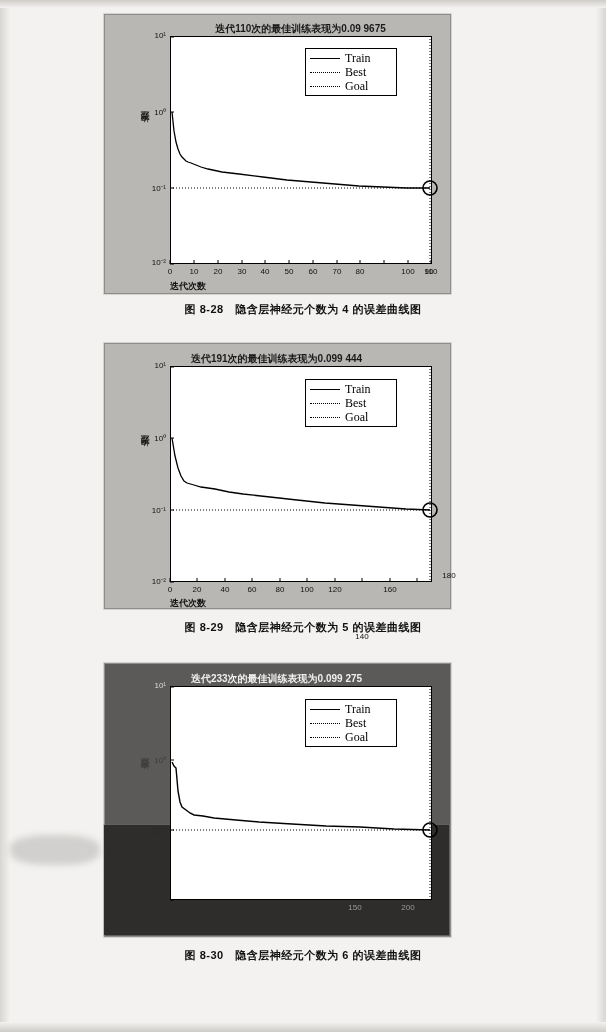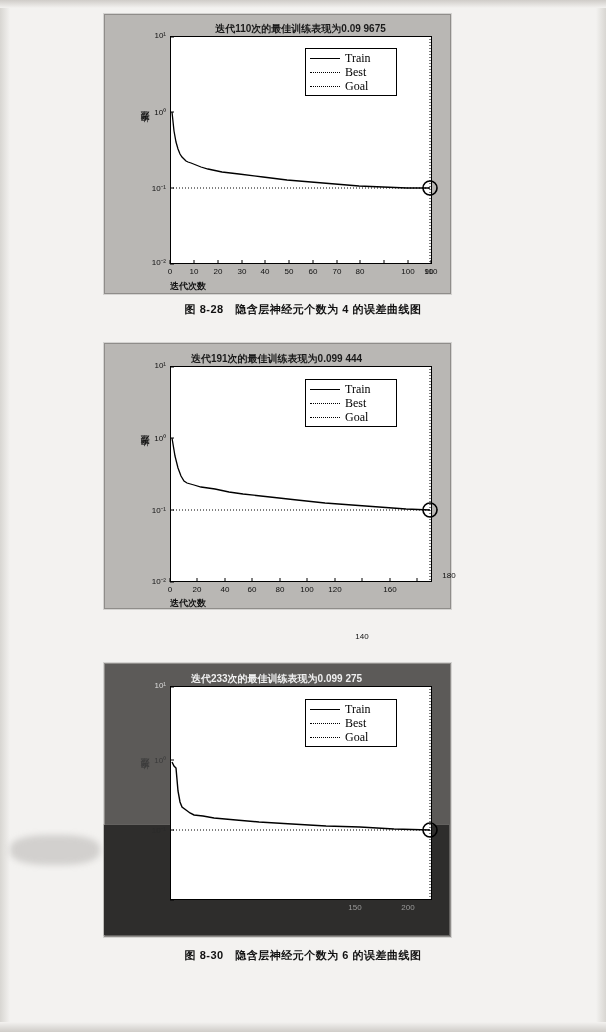--- a/index.html
+++ b/index.html
@@ -322,20 +322,21 @@
       <div class="legend-row">
         <span class="legend-key dotted"></span>
         <span class="legend-label">Best</span>
       </div>
       <div class="legend-row">
         <span class="legend-key dotted2"></span>
         <span class="legend-label">Goal</span>
       </div>
     </div>
 
+    <div class="caption" style="left:0px; top:285px;">图 8-29　隐含层神经元个数为 5 的误差曲线图</div>
   </div>
 
   <div class="figure-block" style="top:655px;height:377px;">
     <div class="fig-frame dark" style="left:104px; top:8px; width:345px; height:272px;"></div>
     <div class="fig-frame dark2" style="left:104px; top:170px; width:345px; height:110px; border:none;"></div>
     <div class="smudge" style="left:10px; top:180px; width:90px; height:30px;"></div>
 
     <div class="plot-title light" style="left:104px; top:17px; width:345px;">迭代233次的最佳训练表现为0.099 275</div>
 
     <div class="axes" style="left:170px; top:31px; width:262px; height:214px;"></div>

